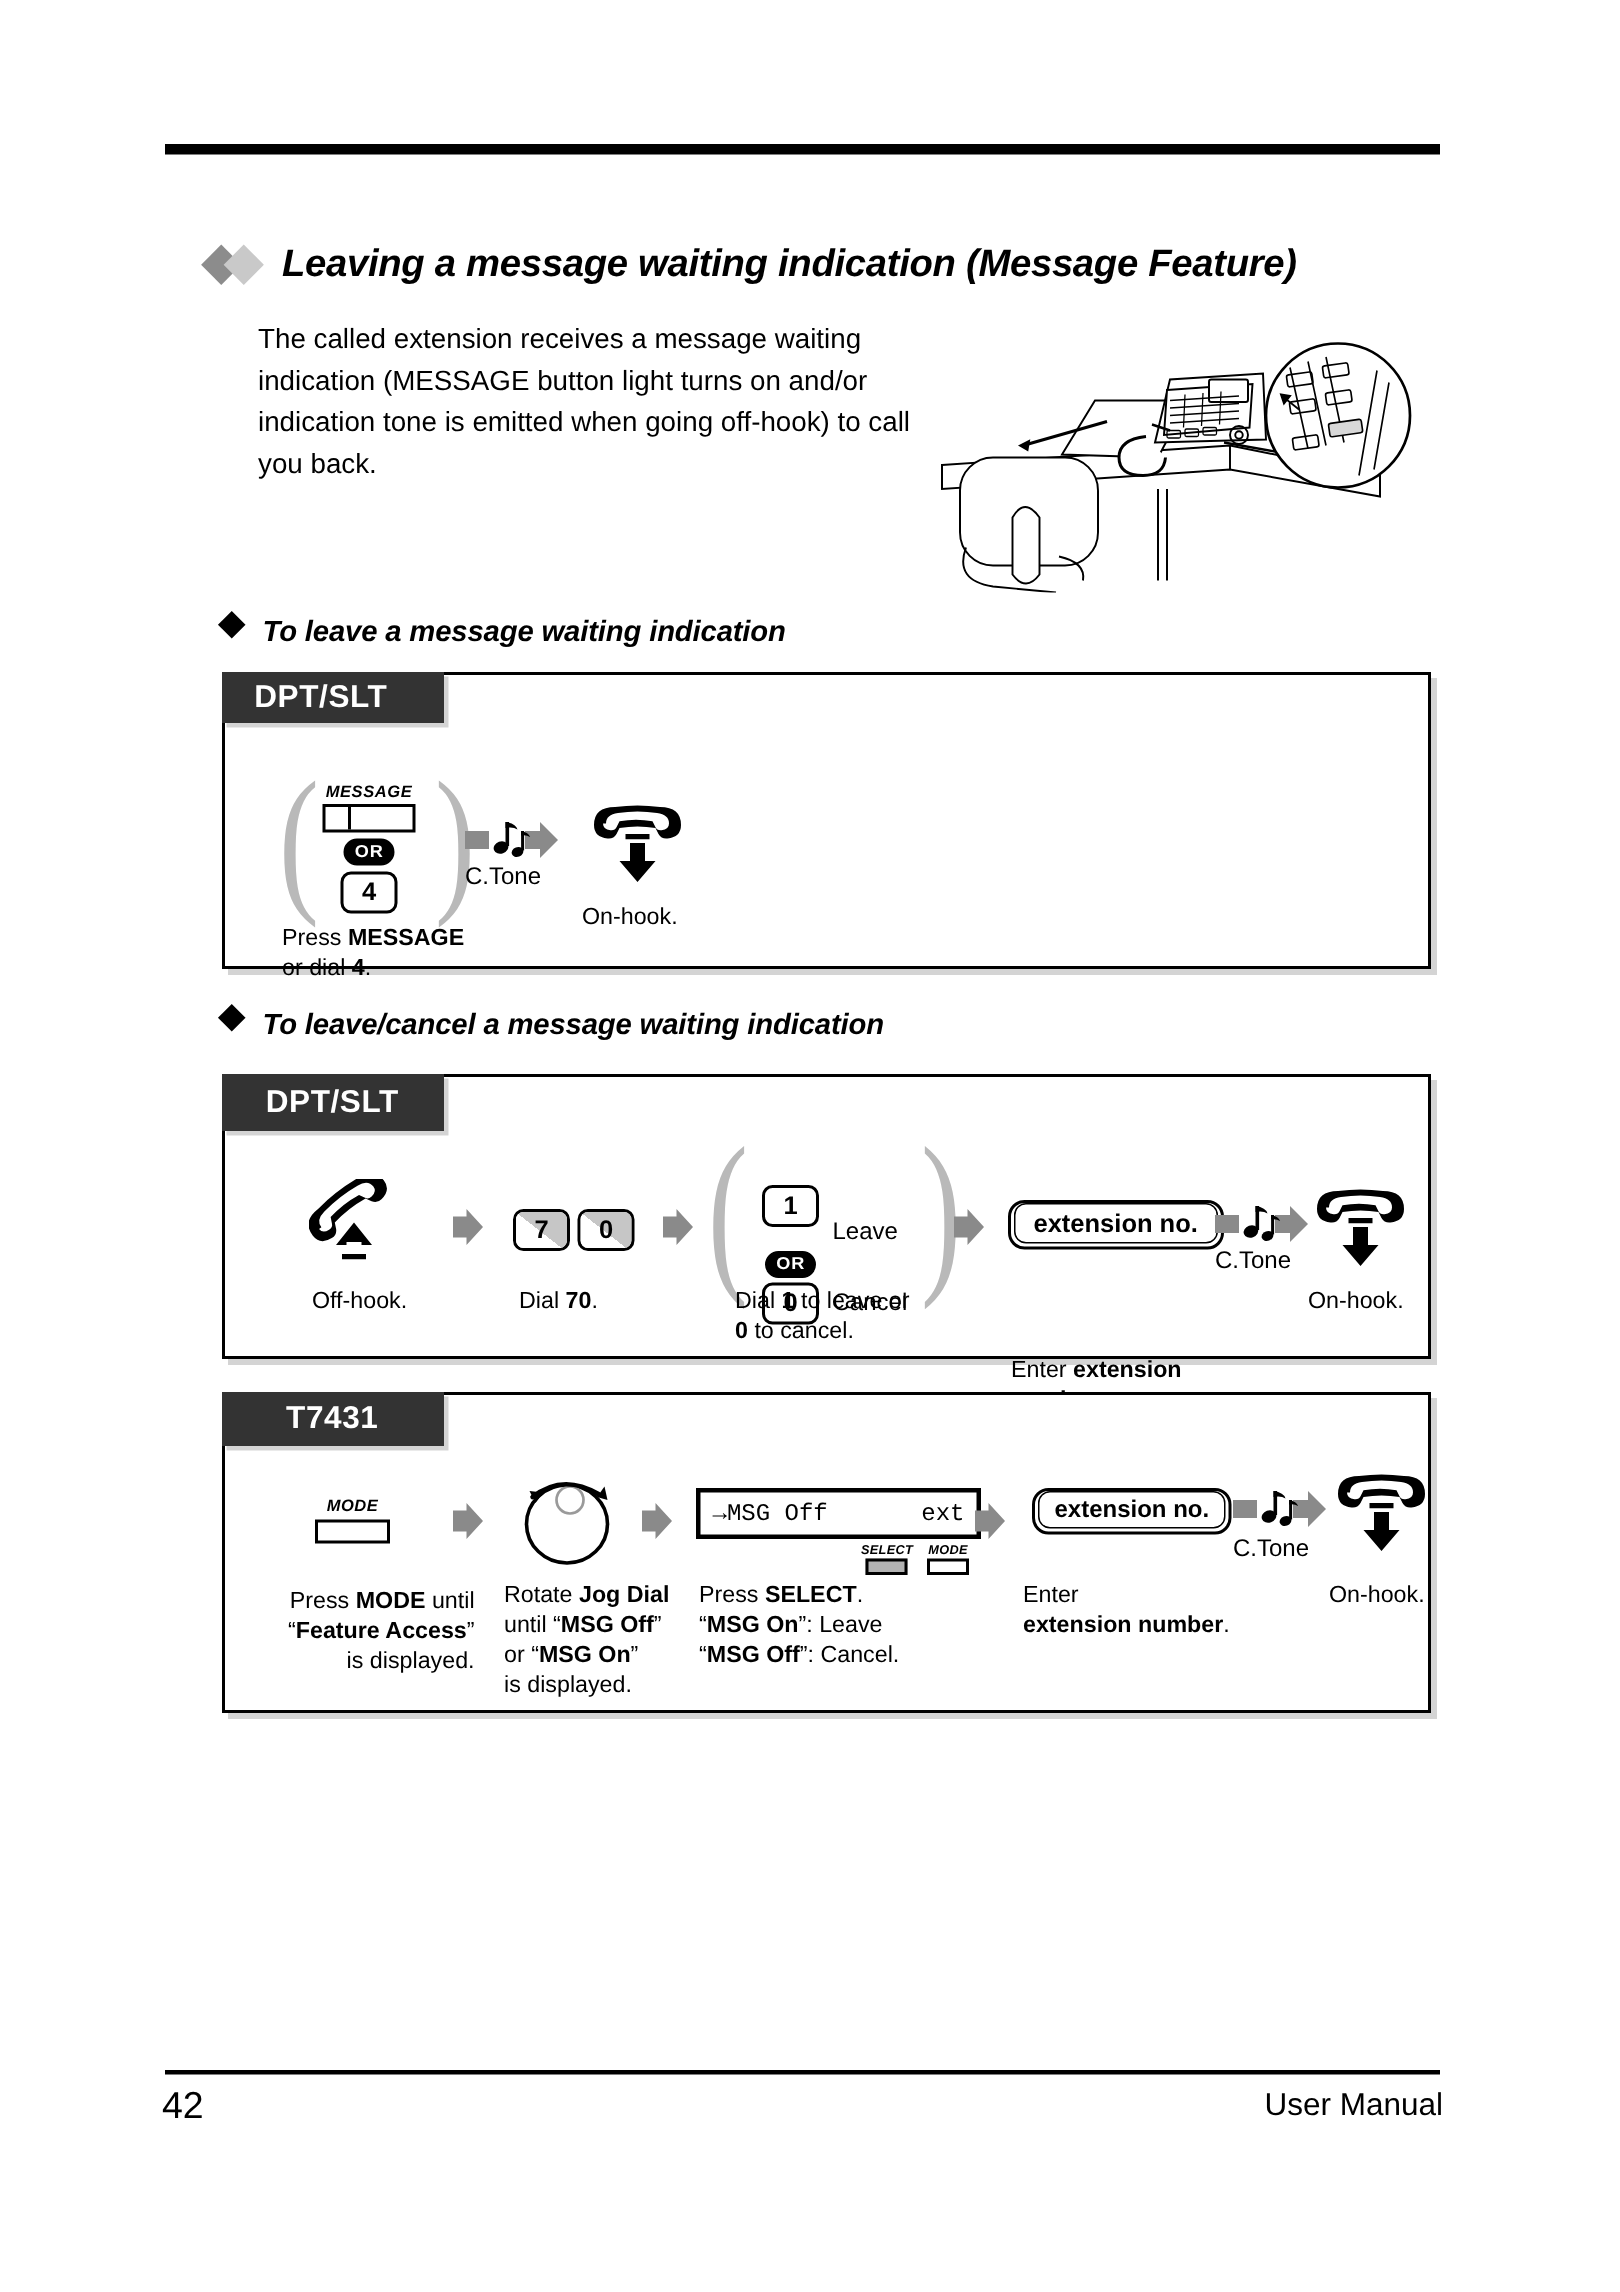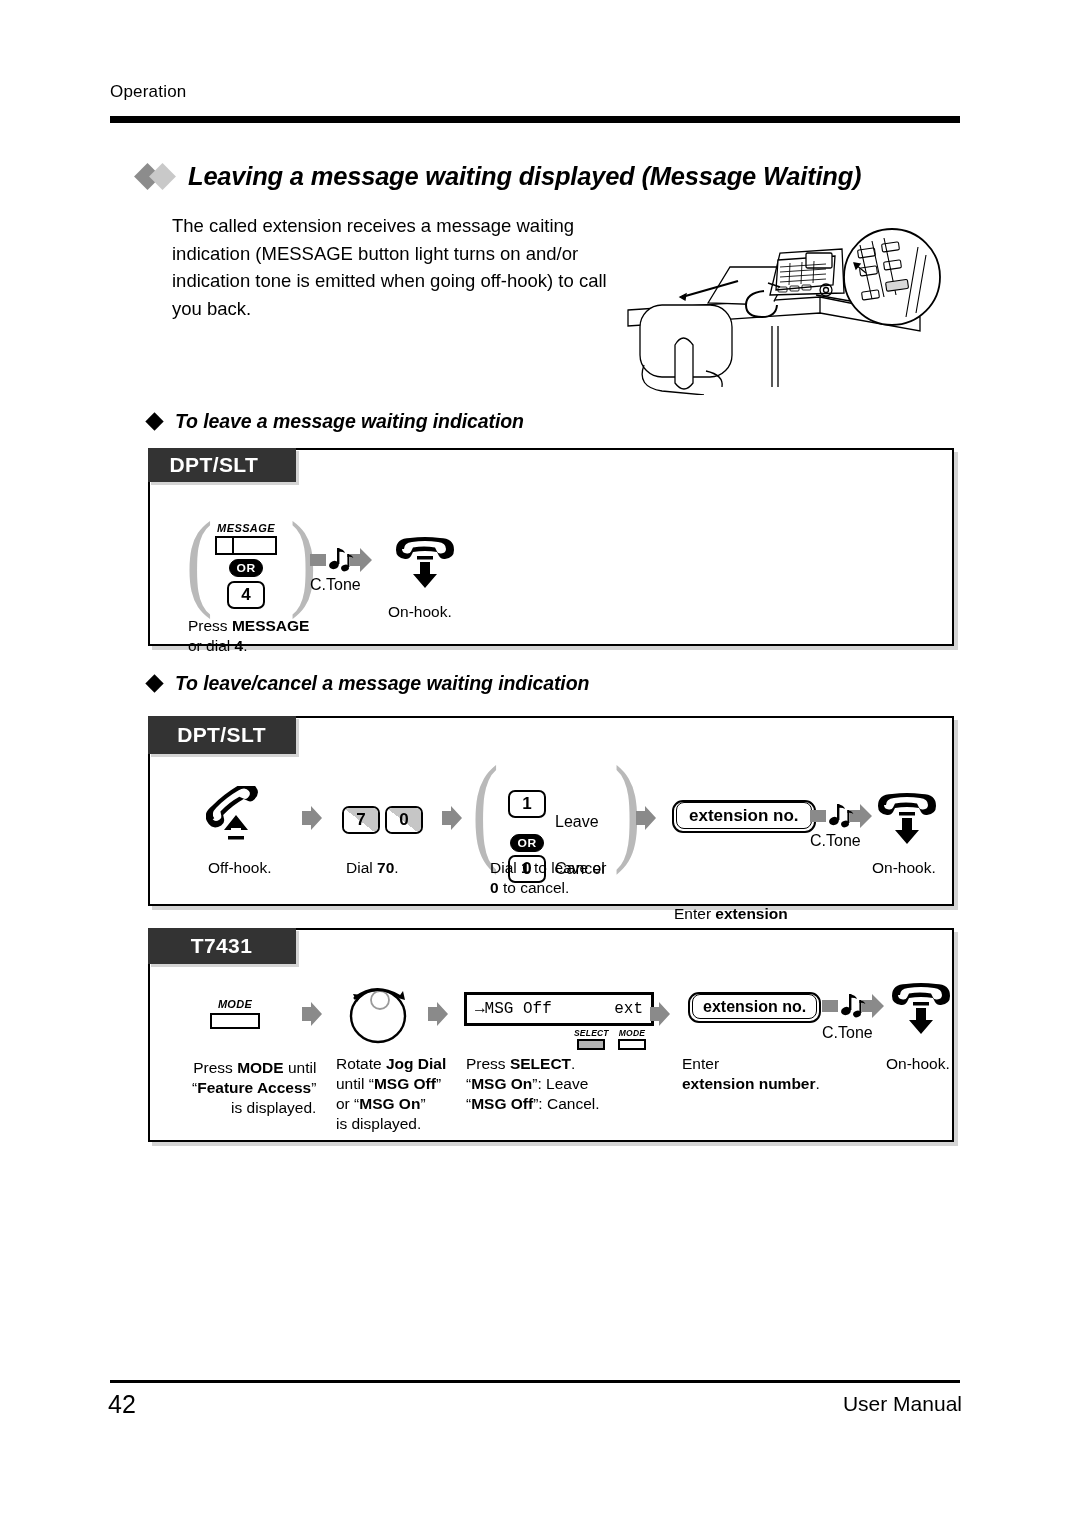--- a/index.html
+++ b/index.html
@@ -31,21 +31,21 @@
   
   #intro-para {
     position:absolute; left:172px; top:212px; width:460px;
     font-size:18.5px; line-height:27.5px;
   }
 
   
   #desk-illustration { position:absolute; left:620px; top:205px; width:330px; height:190px; }
 
   
-  .sub-heading { position:absolute; display:flex; align-items:center; }
+  .sub-heading { position:absolute; display:flex; }
   .sub-dia { width:13px; height:13px; background:#000; transform:rotate(45deg); }
   .sub-heading-text {
     margin-left:14px; font-size:19.5px; font-weight:bold; font-style:italic;
     white-space:nowrap; letter-spacing:-0.1px;
   }
   #sub-heading-1 { left:148px; top:410px; }
   #sub-heading-2 { left:148px; top:672px; }
 
   
   .proc-box {
@@ -160,28 +160,27 @@
 
   
   #footer-rule { position:absolute; left:110px; top:1380px; width:850px; height:2.5px; background:#000; }
   #footer-page { position:absolute; left:108px; top:1390px; font-size:25px; }
   #footer-title { position:absolute; right:118px; top:1392px; font-size:21px; }
 </style>
 </head>
 <body>
 
 <div id="header-section">
-  <div id="header-label">Operation</div>
   <div id="header-rule"></div>
 </div>
 
 <div id="main-heading">
   <span class="dia dia-a"></span>
   <span class="dia dia-b"></span>
-  <span id="main-heading-text">Leaving a message waiting displayed (Message Waiting)</span>
+  <span id="main-heading-text">Leaving a message waiting indication (Message Feature)</span>
 </div>
 
 <div id="intro-para">The called extension receives a message waiting indication (MESSAGE button light turns on and/or indication tone is emitted when going off-hook) to call you back.</div>
 
 <div id="desk-illustration">
   <svg viewBox="0 0 330 190" width="330" height="190" fill="none" stroke="#000" stroke-width="1.3">
 
     <path d="M8 105 L200 92 L300 112 L300 126 L200 108 L8 121 Z" fill="#fff"></path>
     <path d="M200 92 L200 108"></path>
 

